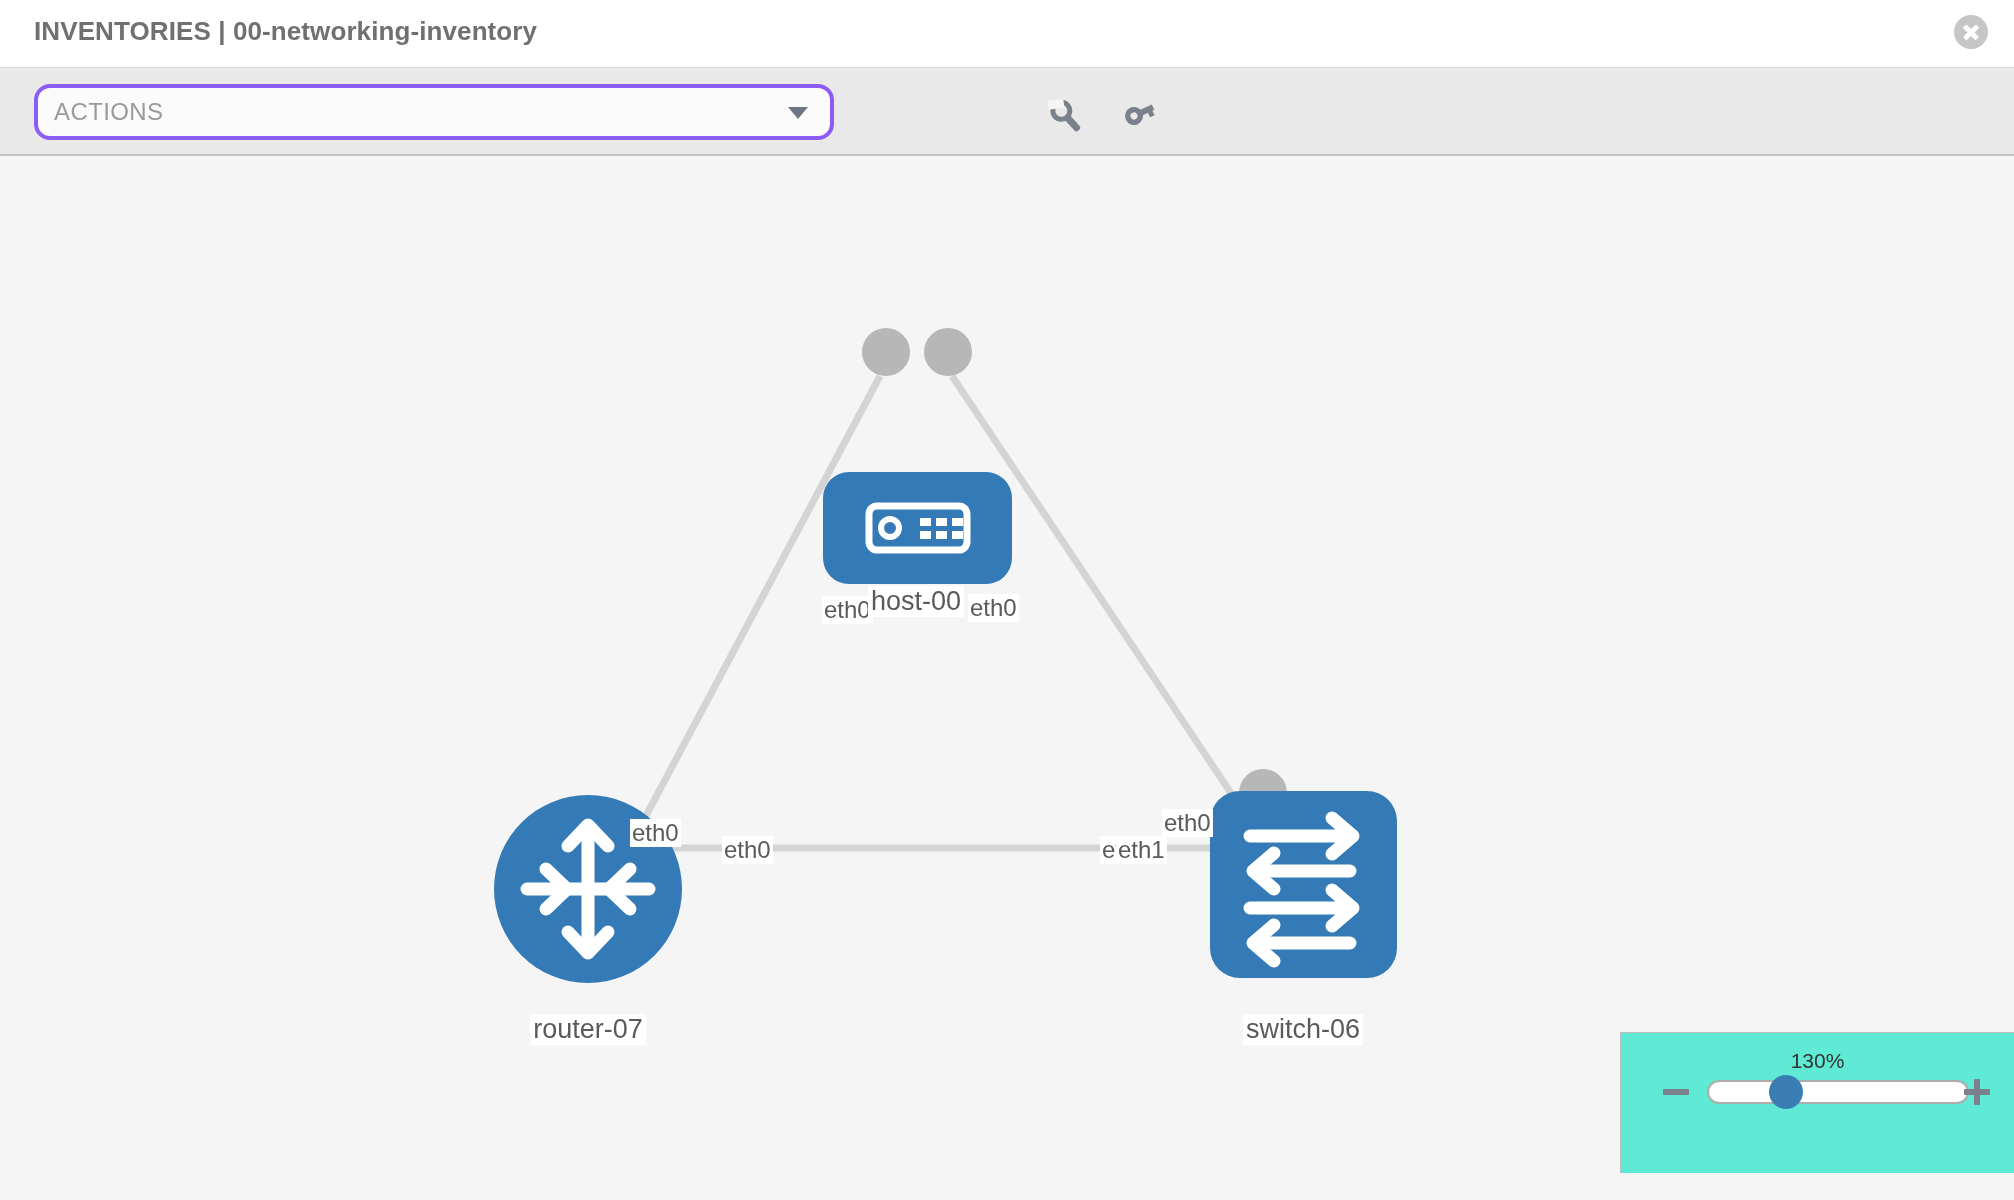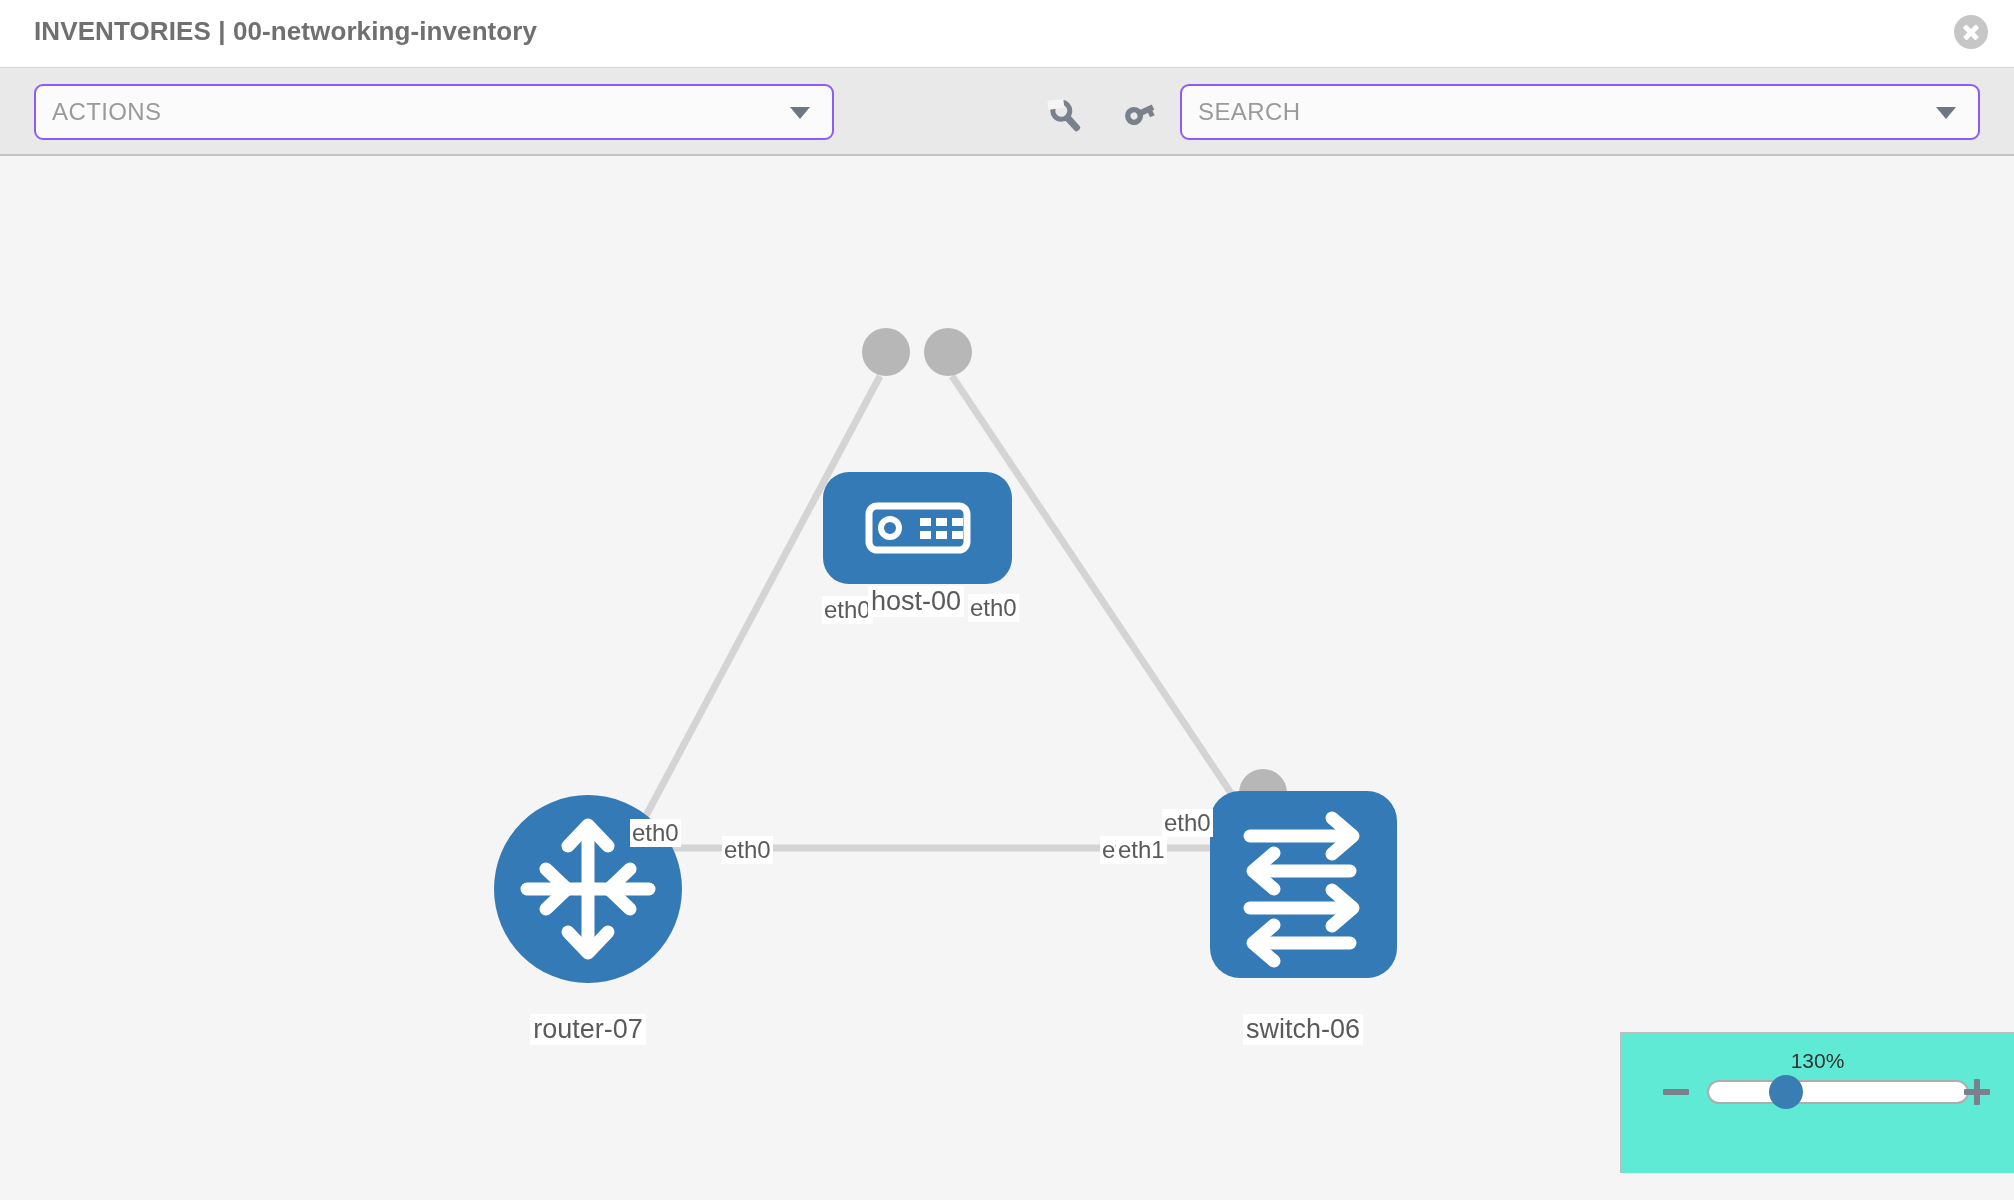--- a/index.html
+++ b/index.html
@@ -71,22 +71,22 @@
     left: 0; top: 68px;
     width: 2014px;
     height: 88px;
     background: #e9e9e9;
     border-bottom: 2px solid #c2c2c2;
     box-sizing: border-box;
   }
   .sel-box {
     position: absolute;
     background: #fbfbfb;
-    border: 2px solid #8b5cf6;
-    border-radius: 9px;
+    border: 4px solid #8b5cf6;
+    border-radius: 16px;
     box-sizing: border-box;
     cursor: pointer;
   }
   .sel-box .sel-text {
     position: absolute;
     left: 16px;
     top: 50%;
     transform: translateY(-50%);
     font-size: 24px;
     color: #9a9a9a;
@@ -257,24 +257,20 @@
     <div class="tool-icon" id="key-icon">
       <svg width="44" height="40" viewBox="0 0 44 40" aria-hidden="true">
         <g transform="rotate(-25 22 20)">
           <path d="M13 20 a9 9 0 1 1 18 0 a9 9 0 1 1 -18 0 z M18.5 20 a3.5 3.5 0 1 0 7 0 a3.5 3.5 0 1 0 -7 0 z" fill="#7b818c"></path>
           <rect x="28" y="17" width="15" height="6" fill="#7b818c"></rect>
           <rect x="36" y="21" width="5" height="7" fill="#7b818c"></rect>
         </g>
       </svg>
     </div>
 
-    <div class="sel-box" id="search-select">
-      <span class="sel-text">SEARCH</span>
-      <span class="caret"></span>
-    </div>
   </div>
 
   <div class="canvas">
 
     <svg width="2014" height="1044">
 
       <g>
         <line x1="632" y1="686" x2="880" y2="220" stroke="#d4d4d4" stroke-width="7"></line>
         <line x1="952" y1="220" x2="1265" y2="688" stroke="#d4d4d4" stroke-width="7"></line>
         <line x1="648" y1="692" x2="1262" y2="692" stroke="#d4d4d4" stroke-width="7"></line>

